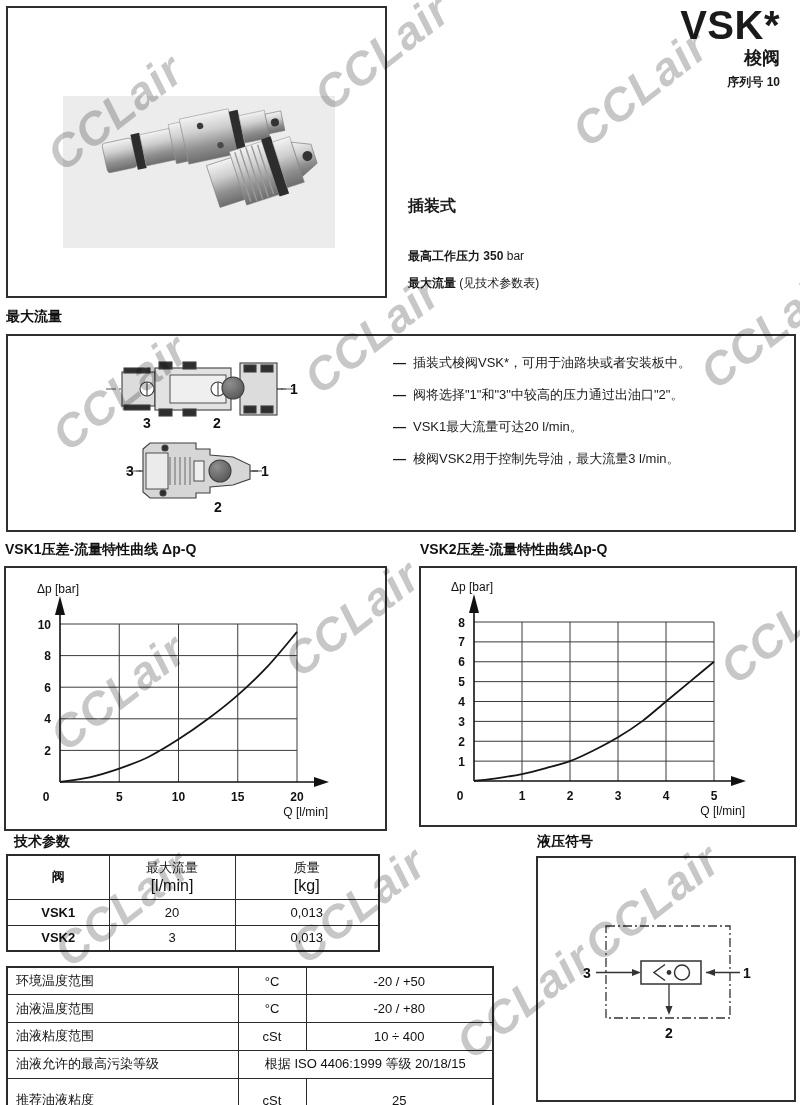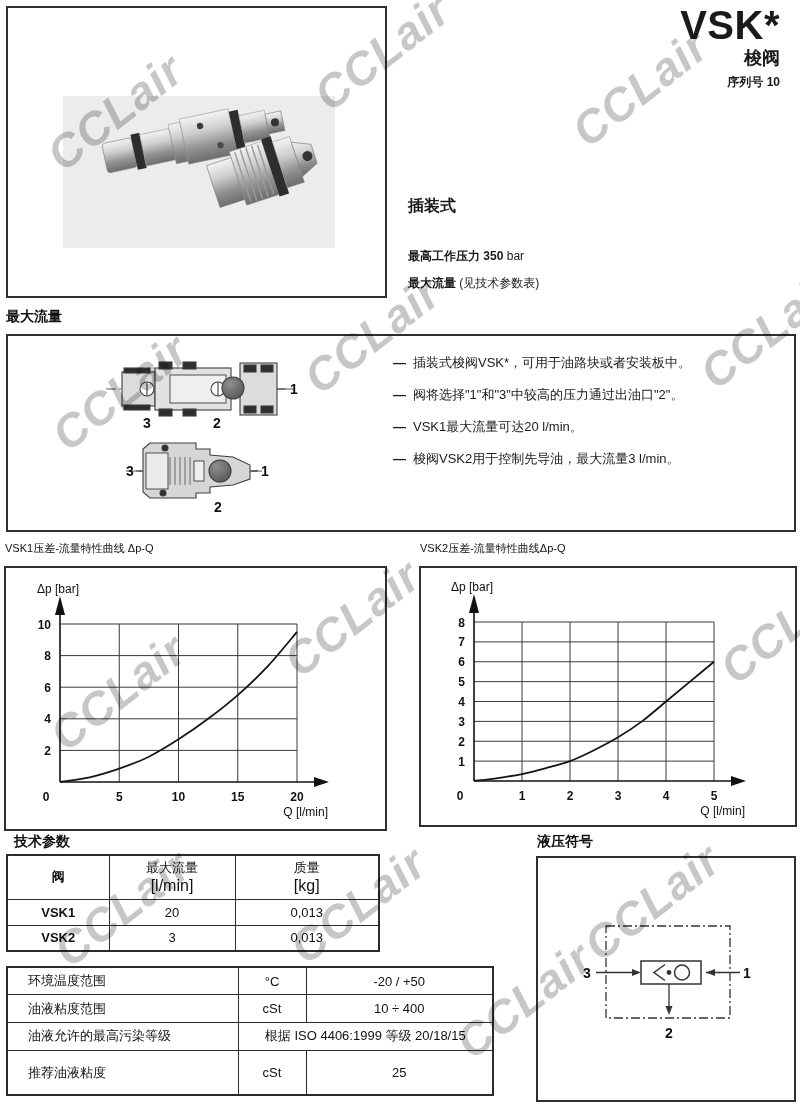--- a/index.html
+++ b/index.html
@@ -4,21 +4,21 @@
 <style>
   html,body{margin:0;padding:0;}
   body{
     width:800px;height:1105px;position:relative;background:#ffffff;
     font-family:"Liberation Sans","DejaVu Sans",sans-serif;color:#1a1a1a;
     overflow:hidden;
   }
   .abs{position:absolute;}
   .frame{border:2px solid #2f2f2f;background:transparent;}
   .sec-heading{font-size:14px;font-weight:700;color:#111;}
-  .chart-title{font-size:11px;font-weight:400;color:#111;white-space:nowrap;}
+  .chart-title{font-size:14px;font-weight:700;color:#111;white-space:nowrap;}
 
   
   .wm{
     position:absolute;z-index:40;pointer-events:none;white-space:nowrap;
     transform:translate(-50%,-50%) rotate(-38deg);
     font:italic 700 46px "Liberation Sans",sans-serif;
     color:#c7c7c7;mix-blend-mode:multiply;letter-spacing:1px;
   }
 
   
@@ -36,21 +36,21 @@
   
   .bullets{left:393px;top:354px;width:390px;z-index:2;}
   .bullet{font-size:13px;line-height:18px;margin-bottom:14px;display:flex;}
   .bullet .dash{margin-right:7px;font-weight:700;}
 
   
   table{border-collapse:collapse;table-layout:fixed;background:transparent;}
   .dtable{border:2px solid #2b2b2b;}
   .dtable td,.dtable th{border:1.5px solid #2b2b2b;font-size:13px;color:#111;
     text-align:center;vertical-align:middle;padding:0;background:transparent;}
-  .dtable .lbl{text-align:left;padding-left:20px;}
+  .dtable .lbl{text-align:left;padding-left:8px;}
   .unit-sub{font-size:16px;font-weight:400;}
   .th-valve{font-weight:700;}
   .row-name{font-weight:700;}
 
   svg text{font-family:"Liberation Sans","DejaVu Sans",sans-serif;}
 </style>
 </head>
 <body>
 
 <div class="wm" style="left:115px;top:112px;">CCLair</div>
@@ -334,20 +334,25 @@
       <col style="width:68px">
       <col style="width:187px">
     </colgroup>
   <tbody>
       <tr style="height:27.8px">
     <td class="lbl">环境温度范围</td>
     <td>°C</td>
     <td>-20 / +50</td>
   </tr>
   <tr style="height:27.8px">
+    <td class="lbl">油液温度范围</td>
+    <td>°C</td>
+    <td>-20 / +80</td>
+  </tr>
+  <tr style="height:27.8px">
     <td class="lbl">油液粘度范围</td>
     <td>cSt</td>
     <td>10 ÷ 400</td>
   </tr>
   <tr style="height:27.8px">
     <td class="lbl">油液允许的最高污染等级</td>
     <td colspan="2">根据 ISO 4406:1999 等级 20/18/15</td>
   </tr>
   <tr style="height:45px">
     <td class="lbl">推荐油液粘度</td>

